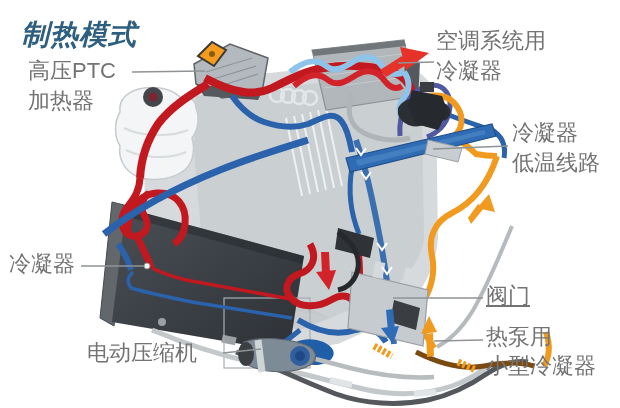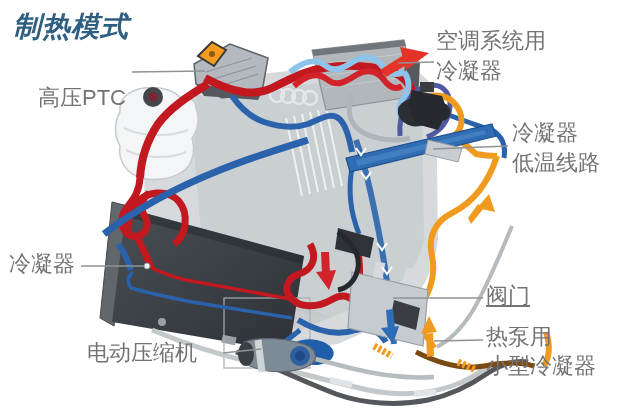--- a/index.html
+++ b/index.html
@@ -1,24 +1,24 @@
 <!DOCTYPE html>
 <html><head>
 <meta charset="utf-8">
 <style>
   html,body { margin:0; padding:0; background:#fff; }
   .stage { position:relative; width:620px; height:408px; background:#ffffff; overflow:hidden;
            font-family:"Liberation Sans", sans-serif; }
   .stage svg { position:absolute; left:0; top:0; }
-  .title { position:absolute; left:13px; top:8px; margin:0; font-size:28px; font-weight:bold;
+  .title { position:absolute; left:13px; top:8px; margin:8px; font-size:28px; font-weight:bold;
            font-style:italic; color:#2e5f80; letter-spacing:1px; z-index:3; }
   .lbl { position:absolute; color:#737373; font-size:22px; line-height:30px;
          white-space:nowrap; z-index:3; }
   .lbl span { display:block; }
-  #lbl-ptc      { left:38px;  top:56px;margin-top:27px; }
+  #lbl-ptc      { left:28px;  top:56px; }
   #lbl-ac       { left:436px; top:26px; }
   #lbl-lowtemp  { left:512px; top:118px; }
   #lbl-cond     { left:9px;   top:249px; }
   #lbl-comp     { left:87px;  top:338px; }
   #lbl-valve    { left:486px; top:281px;text-decoration:underline; }
   #lbl-hp       { left:486px; top:322px; line-height:29px; }
 </style>
 </head>
 <body>
 
@@ -200,20 +200,21 @@
     <line x1="483" y1="298" x2="393" y2="298"></line>
     <line x1="483" y1="340" x2="434" y2="341"></line>
     <circle cx="147" cy="266" r="3" fill="#f2f3f4" stroke="#8f9396" stroke-width="1"></circle>
   </g>
 </svg>
 
 <h1 class="title">制热模式</h1>
 
 <div class="lbl" id="lbl-ptc">
   <span>高压PTC</span>
+  <span>加热器</span>
 </div>
 
 <div class="lbl" id="lbl-ac">
   <span>空调系统用</span>
   <span>冷凝器</span>
 </div>
 
 <div class="lbl" id="lbl-lowtemp">
   <span>冷凝器</span>
   <span>低温线路</span>

